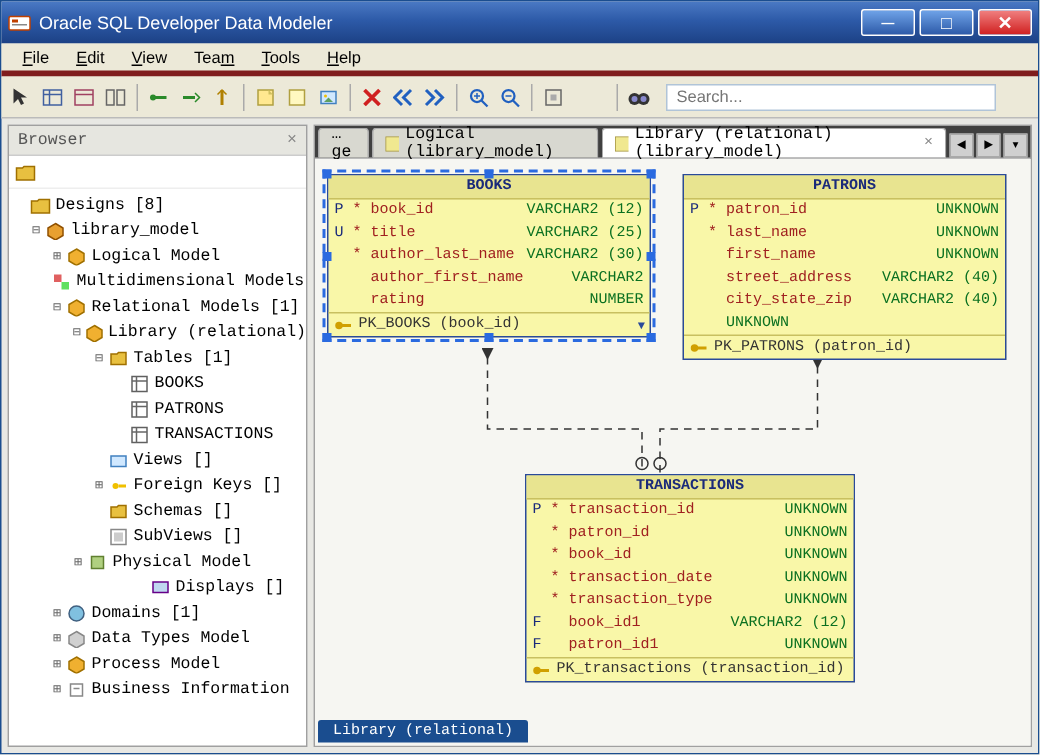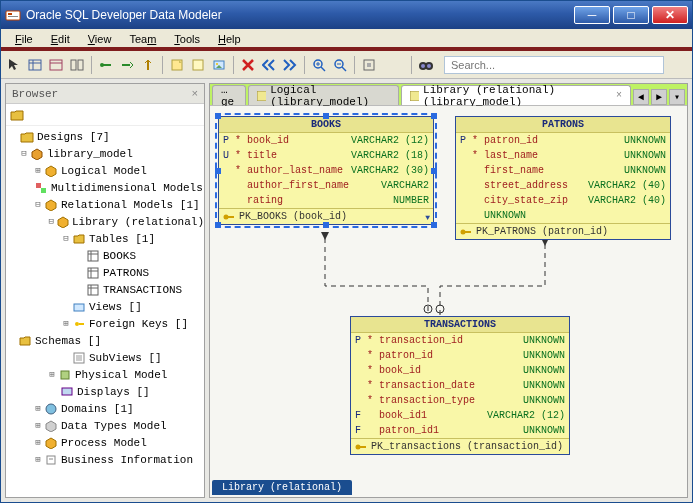--- a/index.html
+++ b/index.html
@@ -29,21 +29,21 @@
   .browser-hdr .spacer { flex:1; }
   .browser-hdr .x { cursor:default; color:#888; }
   .browser-tb { height:22px; display:flex; align-items:center; padding:0 4px; gap:4px; border-bottom:1px solid #eee;}
   .tree { flex:1; overflow:auto; padding:2px 0; }
   .tree-row { display:flex; align-items:center; height:17px; white-space:nowrap; cursor:default;}
   .tw { display:inline-block; width:12px; text-align:center; color:#666; font-size:9px;}
   .ic { width:14px; height:14px; margin-right:3px; display:inline-flex; align-items:center; justify-content:center; font-size:10px;}
   .lbl { font-size:11px; }
 
   .main { flex:1; display:flex; flex-direction:column; margin:4px 4px 4px 2px; border:1px solid #a0a0a0; background:#fff;}
-  .tabbar { height:22px; background:#bef264; display:flex; align-items:flex-end; padding:0 2px; border-bottom:1px solid #bbb; gap:0;}
+  .tabbar { height:22px; background:#404040; display:flex; align-items:flex-end; padding:0 2px; border-bottom:1px solid #bbb; gap:0;}
   .tab { height:20px; padding:2px 8px; background:#d8d8d0; border:1px solid #aaa; border-bottom:none; margin-right:2px; display:flex; align-items:center; gap:4px; font-size:11px; cursor:default; border-radius:3px 3px 0 0;}
   .tab.active { background:#fff; }
   .tab .x { color:#888; font-size:10px; margin-left:4px;}
   .tabnav { margin-left:auto; display:flex; gap:2px;}
   .tabnav .nav { width:16px; height:16px; background:#d0d0d0; border:1px solid #aaa; display:flex; align-items:center; justify-content:center; font-size:10px;}
 
   .canvas { flex:1; position:relative; background:#f6f6f2; overflow:hidden;}
   .entity { position:absolute; border:1px solid #2a4a9a; background:#f9f7a8; font-size:10px;}
   .entity .ehdr { background:#e8e490; text-align:center; font-weight:bold; color:#1a2a7a; padding:2px 0; border-bottom:1px solid #c8c060;}
   .entity .erow { display:flex; padding:1px 4px; line-height:13px; }
@@ -229,21 +229,21 @@
           </span>
       </div>
       <div class="tree">
         <div class="tree-row" style="padding-left:2px">
             <span class="tw"></span>
             <span class="ic">
               <svg width="14" height="12">
                 <path class="folder-icon" d="M1 3 L5 3 L6 2 L13 2 L13 11 L1 11 Z"></path>
               </svg>
             </span>
-            <span class="lbl">Designs [7]</span>
+            <span class="lbl">Designs [8]</span>
           </div>
         <div class="tree-row" style="padding-left:12px">
             <span class="tw">⊟</span>
             <span class="ic">
               <svg width="12" height="12">
                 <path class="cube-icon" d="M6 1 L11 4 L11 9 L6 12 L1 9 L1 4 Z"></path>
               </svg>
             </span>
             <span class="lbl">library_model</span>
           </div>
@@ -338,21 +338,21 @@
         <div class="tree-row" style="padding-left:54px">
             <span class="tw">⊞</span>
             <span class="ic">
               <svg width="12" height="12">
                 <circle cx="4" cy="6" r="2" fill="#f0c000"></circle>
                 <rect x="6" y="5" width="5" height="2" fill="#f0c000"></rect>
               </svg>
             </span>
             <span class="lbl">Foreign Keys []</span>
           </div>
-        <div class="tree-row" style="">
+        <div class="tree-row" style="padding-left:54px">
             <span class="tw"></span>
             <span class="ic">
               <svg width="12" height="12">
                 <path class="folder-icon" d="M1 3 L5 3 L6 2 L11 2 L11 10 L1 10 Z"></path>
               </svg>
             </span>
             <span class="lbl">Schemas []</span>
           </div>
         <div class="tree-row" style="padding-left:54px">
             <span class="tw"></span>
@@ -366,21 +366,21 @@
           </div>
         <div class="tree-row" style="padding-left:40px">
             <span class="tw">⊞</span>
             <span class="ic">
               <svg width="12" height="12">
                 <rect x="2" y="2" width="8" height="8" fill="#b0d080" stroke="#608030"></rect>
               </svg>
             </span>
             <span class="lbl">Physical Model</span>
           </div>
-        <div class="tree-row" style="padding-left:42px">
+        <div class="tree-row" style="padding-left:82px">
             <span class="tw"></span>
             <span class="ic">
               <svg width="12" height="12">
                 <rect x="1" y="2" width="10" height="7" fill="#c0d8f0" stroke="#608"></rect>
               </svg>
             </span>
             <span class="lbl">Displays []</span>
           </div>
         <div class="tree-row" style="padding-left:26px">
             <span class="tw">⊞</span>
@@ -475,21 +475,21 @@
               <div class="erow">
                 <span class="flag">P</span>
                 <span class="flag" style="color:#a02020">*</span>
                 <span class="name">book_id</span>
                 <span class="type">VARCHAR2 (12)</span>
               </div>
               <div class="erow">
                 <span class="flag">U</span>
                 <span class="flag" style="color:#a02020">*</span>
                 <span class="name">title</span>
-                <span class="type">VARCHAR2 (18)</span>
+                <span class="type">VARCHAR2 (25)</span>
               </div>
               <div class="erow">
                 <span class="flag"></span>
                 <span class="flag" style="color:#a02020">*</span>
                 <span class="name">author_last_name</span>
                 <span class="type">VARCHAR2 (30)</span>
               </div>
               <div class="erow">
                 <span class="flag"></span>
                 <span class="flag" style="color:#a02020"></span>

